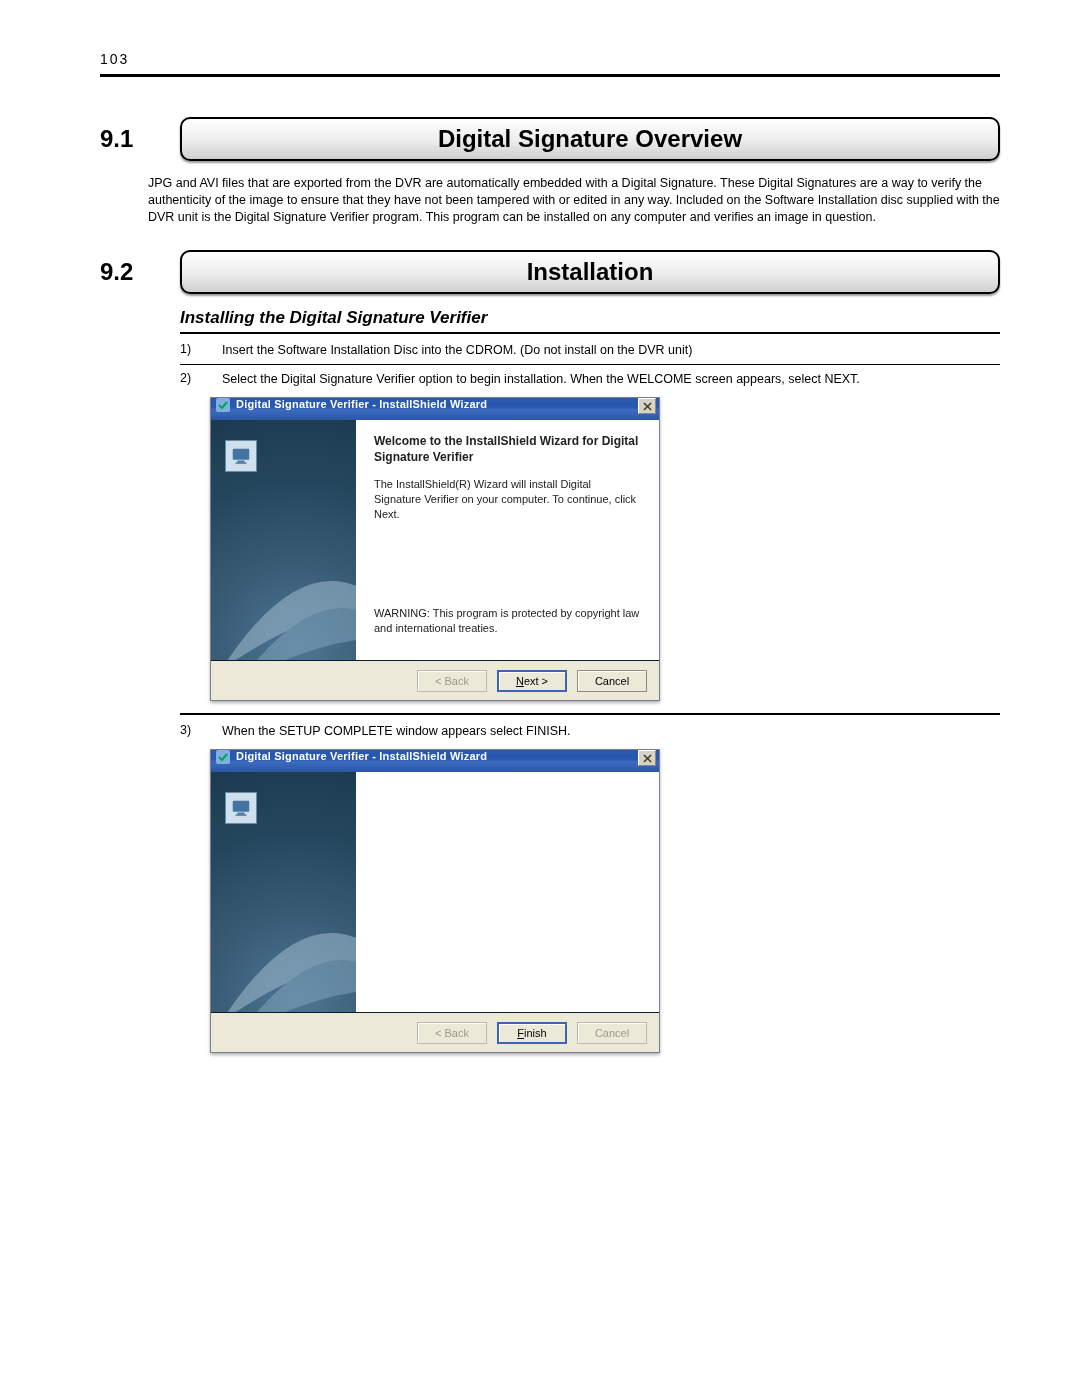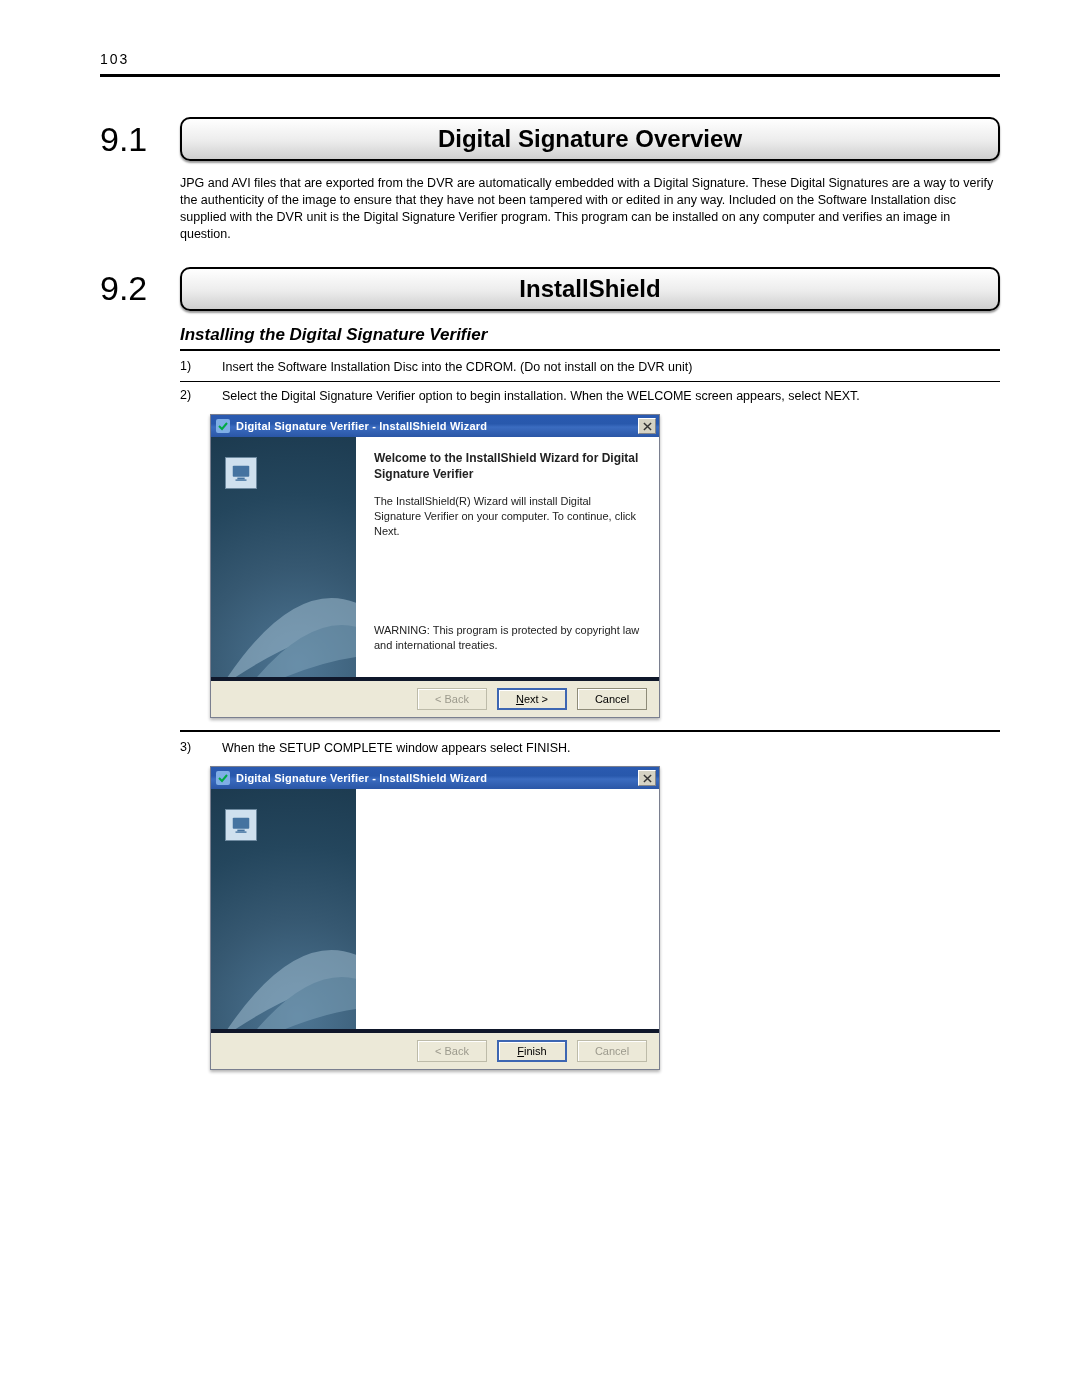--- a/index.html
+++ b/index.html
@@ -14,36 +14,36 @@
   .page-number { font-size: 14px; letter-spacing: 2px; }
   .hr-thick {
     border: none;
     border-top: 3px solid #000;
     margin: 4px 0 40px 0;
   }
 
   .section-row { display: flex; align-items: stretch; margin-bottom: 14px; }
   .section-num {
     width: 80px; flex: 0 0 80px;
-    font-size: 34px; font-weight: normal;
+    font-size: 24px; font-weight: bold;
     display: flex; align-items: center;
   }
   .section-title-box {
     flex: 1;
     border: 2px solid #000;
     border-radius: 10px;
     padding: 6px 14px;
     background: linear-gradient(to bottom, #fff 0%, #ececec 55%, #cfcfcf 100%);
     font-size: 24px; font-weight: bold;
     box-shadow: 0 2px 2px rgba(0,0,0,.4);
     text-align: center;
   }
 
   .body-text {
-    margin-left: 80px;
+    margin-left: 48px;
     font-size: 12.5px;
     line-height: 1.35;
     margin-bottom: 24px;
   }
 
   .subhead {
     margin-left: 80px;
     font-size: 17px; font-weight: bold; font-style: italic;
     margin-top: 6px; margin-bottom: 4px;
   }
@@ -67,21 +67,21 @@
   .installer-wrap { margin-left: 110px; margin-top: 10px; margin-bottom: 12px; }
   .installer {
     width: 450px;
     border: 1px solid #7a7f8f;
     box-shadow: 0 2px 3px rgba(0,0,0,.3);
     background: #ece9d8;
     font-family: "Tahoma", Arial, sans-serif;
     font-size: 11px; color: #000;
   }
   .titlebar {
-    display: flex; align-items: center;
+    display: flex; align-items: flex-start;
     background: linear-gradient(to bottom, #2a5ab0, #2858ac 40%, #3b6cc0 55%, #2a56a6 100%);
     color: #fff; height: 22px; padding: 0 3px 0 5px;
     font-weight: bold;
   }
   .titlebar .tb-icon {
     width: 14px; height: 14px; margin-right: 6px;
     display: inline-flex; align-items: center; justify-content: center;
     background: #7faee6; border-radius: 2px; color: #0a3;
   }
   .titlebar .tb-icon svg { width: 10px; height: 10px; }
@@ -122,21 +122,21 @@
     flex: 1; padding: 14px 18px 8px 18px;
     display: flex; flex-direction: column;
     font-size: 11px; color: #222;
   }
   .inst-content .wiz-title { font-weight: bold; font-size: 12px; margin-bottom: 12px; line-height:1.3; }
   .inst-content .wiz-desc  { margin-bottom: auto; line-height: 1.35; }
   .inst-content .wiz-warn  { margin-top: auto; margin-bottom: 16px; line-height: 1.35; }
 
   .inst-footer {
     height: 40px; background: #ece9d8;
-    border-top: 4px solid #0f172a;
+    border-top: 1px solid #0f172a;
     display: flex; align-items:center; justify-content:flex-end;
     gap: 10px; padding: 0 12px;
   }
   .win-btn {
     min-width: 70px; height: 22px;
     font: 11px Tahoma, Arial, sans-serif;
     background: #ece9d8;
     border: 1px solid #8e8b78;
     box-shadow: inset 1px 1px 0 #fff;
     padding: 0 12px;
@@ -155,21 +155,21 @@
 <hr class="hr-thick">
 
 <div class="section-row">
   <div class="section-num">9.1</div>
   <div class="section-title-box">Digital Signature Overview</div>
 </div>
 <div class="body-text">JPG and AVI files that are exported from the DVR are automatically embedded with a Digital Signature. These Digital Signatures are a way to verify the authenticity of the image to ensure that they have not been tampered with or edited in any way. Included on the Software Installation disc supplied with the DVR unit is the Digital Signature Verifier program. This program can be installed on any computer and verifies an image in question.</div>
 
 <div class="section-row">
   <div class="section-num">9.2</div>
-  <div class="section-title-box">InstallShield</div>
+  <div class="section-title-box">Installation</div>
 </div>
 
 <div class="subhead">Installing the Digital Signature Verifier</div>
 <hr class="hr-medium">
 
 <div class="step-list">
   <div class="step">
     <div class="step-num">1)</div>
     <div class="step-body">Insert the Software Installation Disc into the CDROM. (Do not install on the DVR unit)</div>
   </div>

